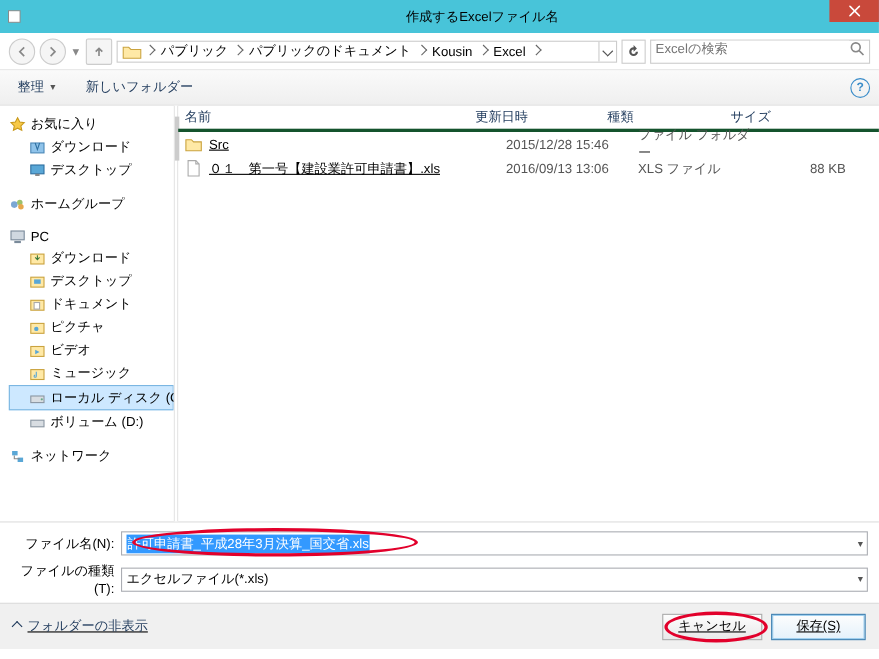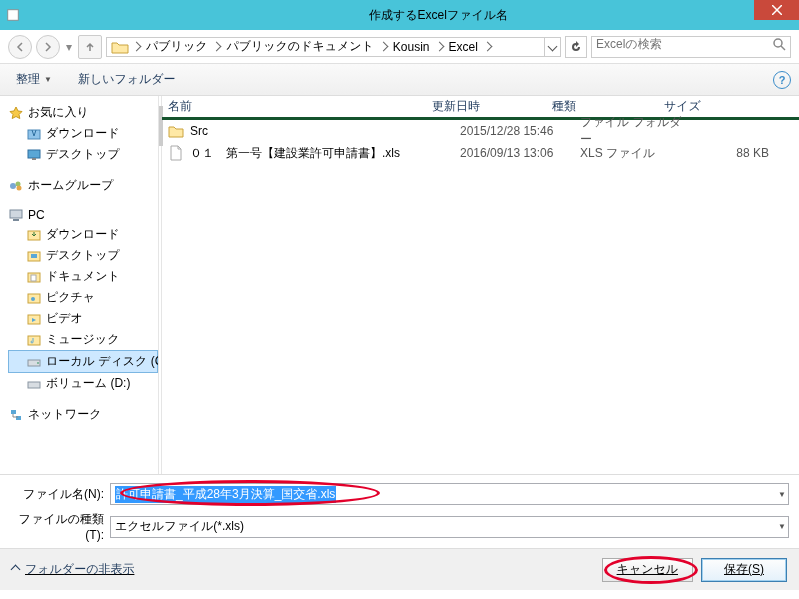--- a/index.html
+++ b/index.html
@@ -51,21 +51,21 @@
   .col { padding: 0 6px; color: #1e395b; }
   .col.name { width: 264px; }
   .col.date { width: 120px; }
   .col.type { width: 112px; }
   .col.size { flex: 1; }
 
   
   .files { flex: 1; }
   .row { display: flex; align-items: center; height: 22px; padding-left: 6px; }
   .row .ficon { width: 16px; height: 16px; margin-right: 6px; flex-shrink:0; }
-  .row .fname { width: 242px; }
+  .row .fname { width: 242px; text-decoration: underline; }
   .row .fdate { width: 120px; color: #555; margin-left: 28px; }
   .row .ftype { width: 112px; color: #555; }
   .row .fsize { flex:1; text-align: right; padding-right: 30px; color: #555; }
 
   
   .bottom { border-top: 1px solid #ddd; padding: 8px 10px 0 10px; }
   .field-row { display: flex; align-items: center; margin-bottom: 6px; }
   .field-label { width: 100px; text-align: right; padding-right: 6px; }
   .field-input { flex: 1; height: 22px; border: 1px solid #abadb3; padding: 0 4px; position: relative; display:flex; align-items:center; }
   .field-input .drop { position:absolute; right:2px; font-size:8px; color:#555; }

